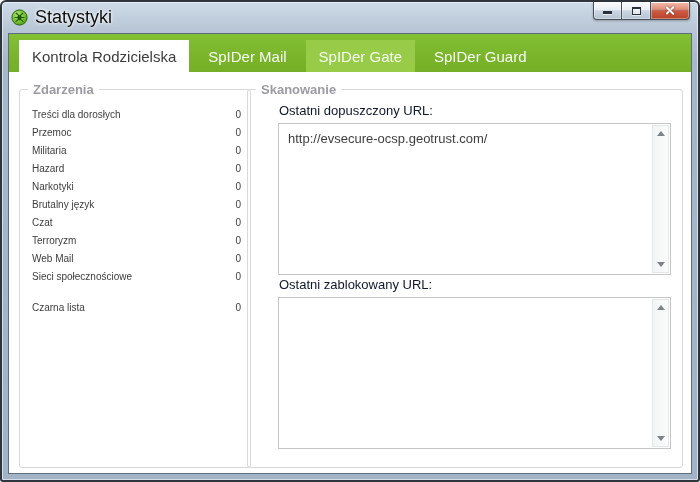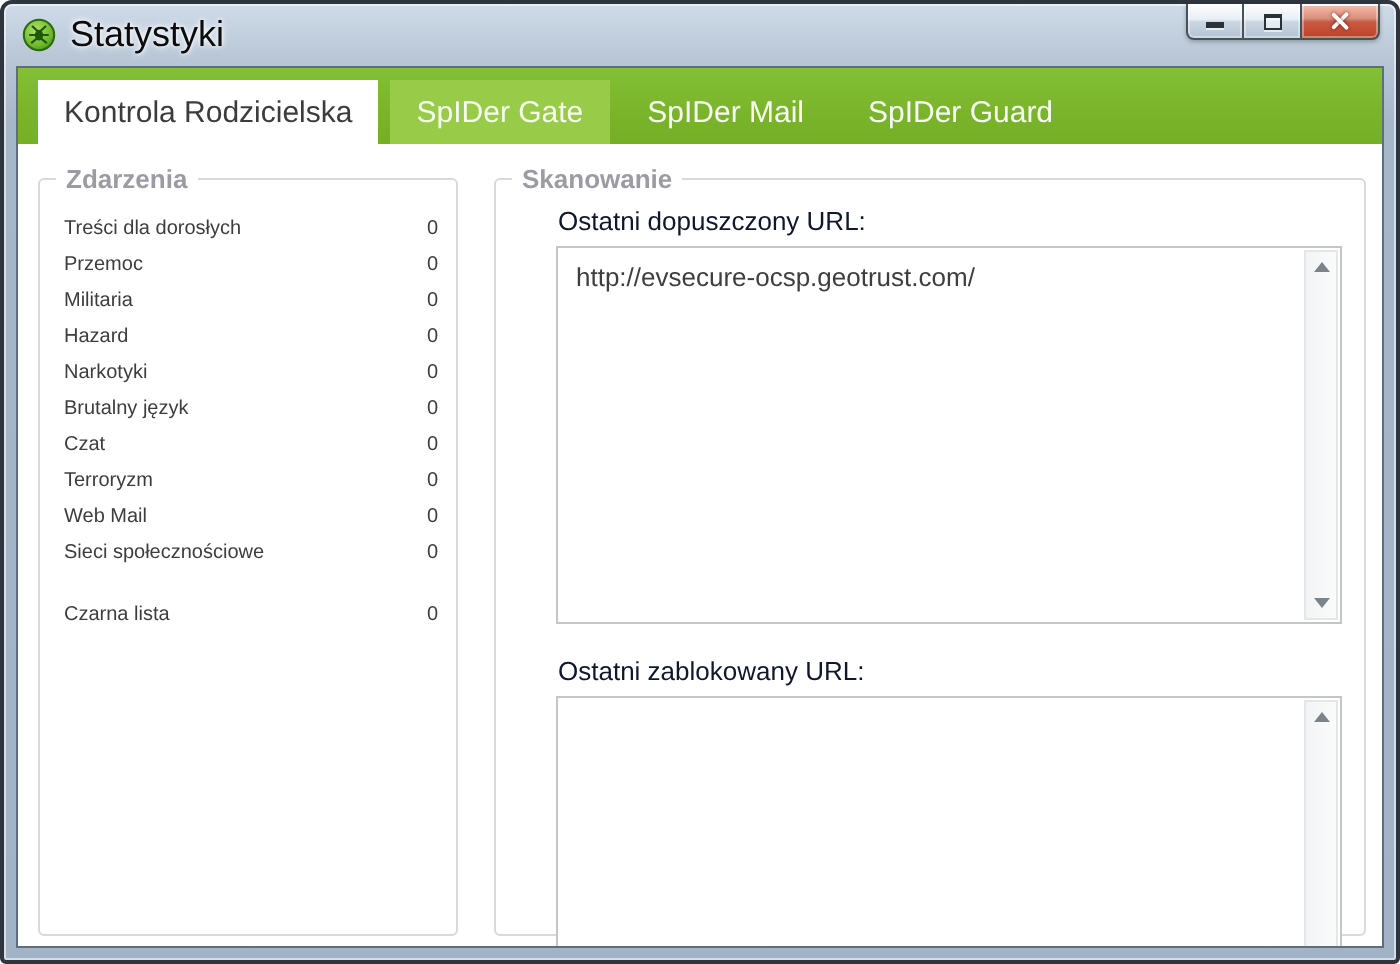--- a/index.html
+++ b/index.html
@@ -87,21 +87,21 @@
   .tab.active { background: #ffffff; color: #3c3c3c; }
   .tab.highlight { background: #97cb48; color: rgba(255,255,255,0.92); }
   .tab + .tab { margin-left: 6px; }
   .body { position: relative; height: calc(100% - 38px); background: #ffffff; }
   
   .group {
     position: absolute; top: 17px; bottom: 5px;
     border: 1px solid #d9d9d9; border-radius: 3px;
     box-sizing: border-box;
   }
-  .group.events { left: 10px; width: 210px; }
+  .group.events { left: 10px; width: 232px; }
   .group.scanning { left: 238px; right: 8px; padding-left: 18px; }
   .group-title {
     position: absolute; top: -8px; left: 8px;
     background: #ffffff; padding: 0 5px;
     font-size: 13px; font-weight: bold; color: #9b9ba3;
   }
   
   .events-list { padding: 16px 9px 0 12px; }
   .row {
     display: flex; justify-content: space-between;
@@ -110,21 +110,21 @@
   .row.sep { margin-top: 13px; }
   
   .scan-inner { padding: 13px 11px 0 12px; }
   .field-label { font-size: 13px; color: #0f172a; margin: 0 0 5px 1px; }
   .urlbox {
     position: relative;
     border: 1px solid #c5c5c5;
     background: #ffffff;
     box-sizing: border-box;
   }
-  .urlbox.allowed { height: 189px; margin-bottom: 16px; }
+  .urlbox.allowed { height: 152px; margin-bottom: 2px; }
   .urlbox.blocked { height: 152px; }
   .url-text {
     padding: 7px 26px 6px 9px;
     font-size: 13px; color: #3e3e3e;
     word-break: break-all;
   }
   .vscroll {
     position: absolute; top: 1px; bottom: 1px; right: 1px; width: 17px;
     box-sizing: border-box;
     background: linear-gradient(90deg, #f3f4f5, #fafbfb);
@@ -169,22 +169,22 @@
     </div>
     <div class="cap-btn close">
       <span class="glyph-close"></span>
     </div>
   </div>
 
   <div class="content">
 
     <div class="tabbar">
       <div class="tab active">Kontrola Rodzicielska</div>
+      <div class="tab">SpIDer Mail</div>
       <div class="tab highlight">SpIDer Gate</div>
-      <div class="tab">SpIDer Mail</div>
       <div class="tab">SpIDer Guard</div>
     </div>
 
     <div class="body">
 
       <div class="group events">
         <span class="group-title">Zdarzenia</span>
         <div class="events-list">
           <div class="row">
             <span>Treści dla dorosłych</span>

